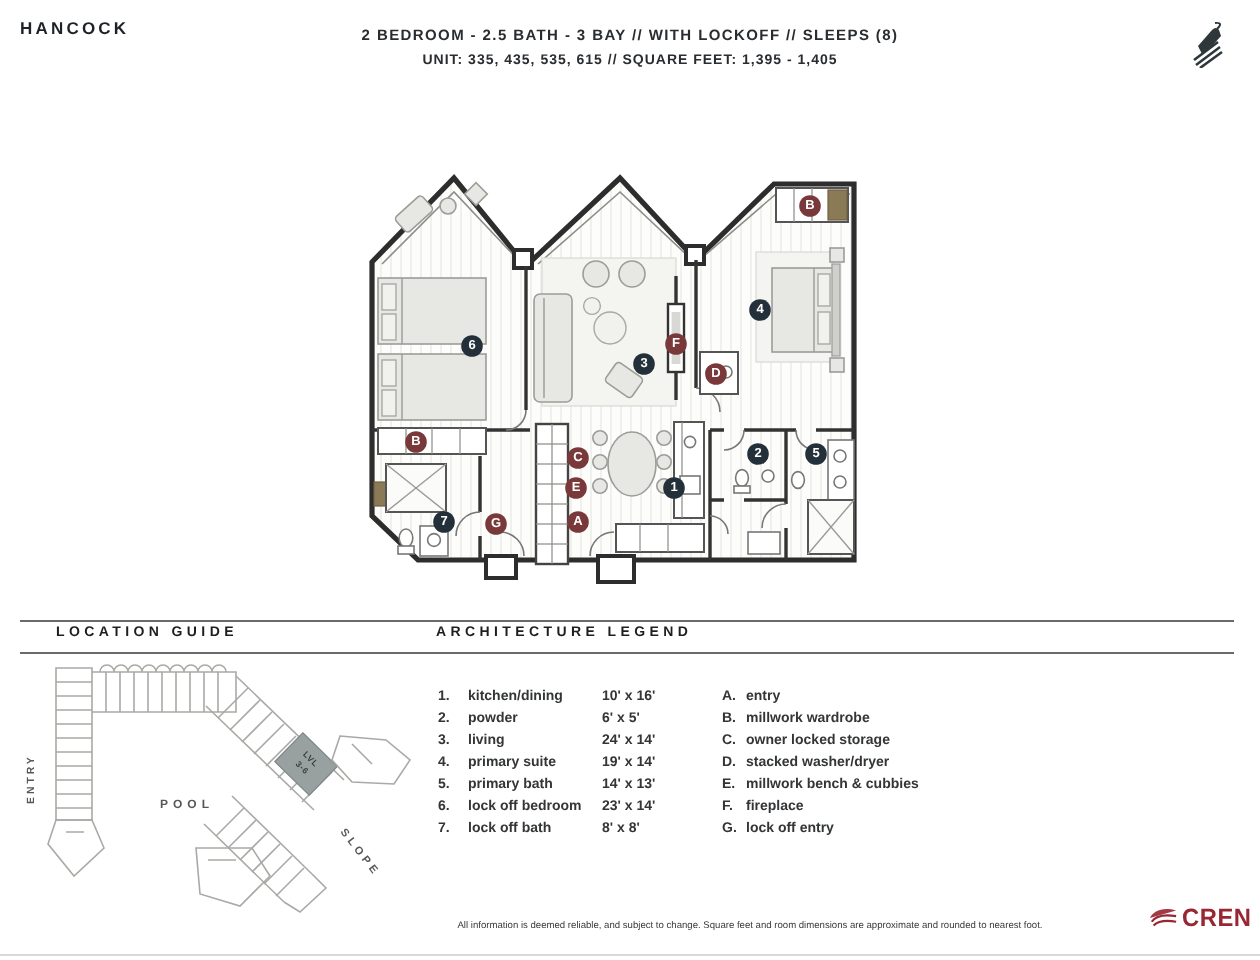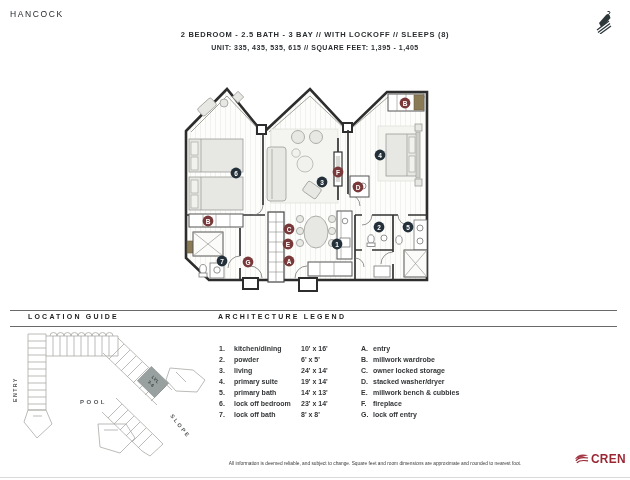--- a/index.html
+++ b/index.html
@@ -1,23 +1,23 @@
 <!DOCTYPE html>
 <html><head>
 <meta charset="utf-8">
 <style>
   html,body{margin:0;padding:0;background:#ffffff;}
   .page{position:relative;width:630px;height:480px;background:#ffffff;overflow:hidden;
         font-family:"Liberation Sans",sans-serif;color:#222;}
   .scene{position:absolute;left:0;top:0;width:630px;height:480px;}
 
   
-  .building-name{position:absolute;left:10px;top:9px;font-size:8.5px;font-weight:normal;
+  .building-name{position:absolute;left:10px;top:9px;font-size:8.5px;font-weight:bold;
         letter-spacing:1.6px;color:#1e2226;}
-  .header-center{position:absolute;left:115px;top:13px;width:400px;text-align:center;margin-top:17px;}
+  .header-center{position:absolute;left:115px;top:13px;width:400px;text-align:center;}
   .header-title{font-size:7.5px;font-weight:bold;letter-spacing:0.7px;color:#2a2d30;}
   .header-subtitle{margin-top:5px;font-size:7px;font-weight:bold;letter-spacing:0.5px;color:#2a2d30;}
 
   
   .rule{position:absolute;left:10px;width:607px;height:1px;background:#6a6a6a;}
   .rule-top{top:310px;} .rule-bottom{top:326px;}
   .section-heading{position:absolute;top:313px;font-size:7px;font-weight:bold;
         letter-spacing:2.2px;color:#1e1e1e;}
   .h-location{left:28px;} .h-legend{left:218px;}
 

